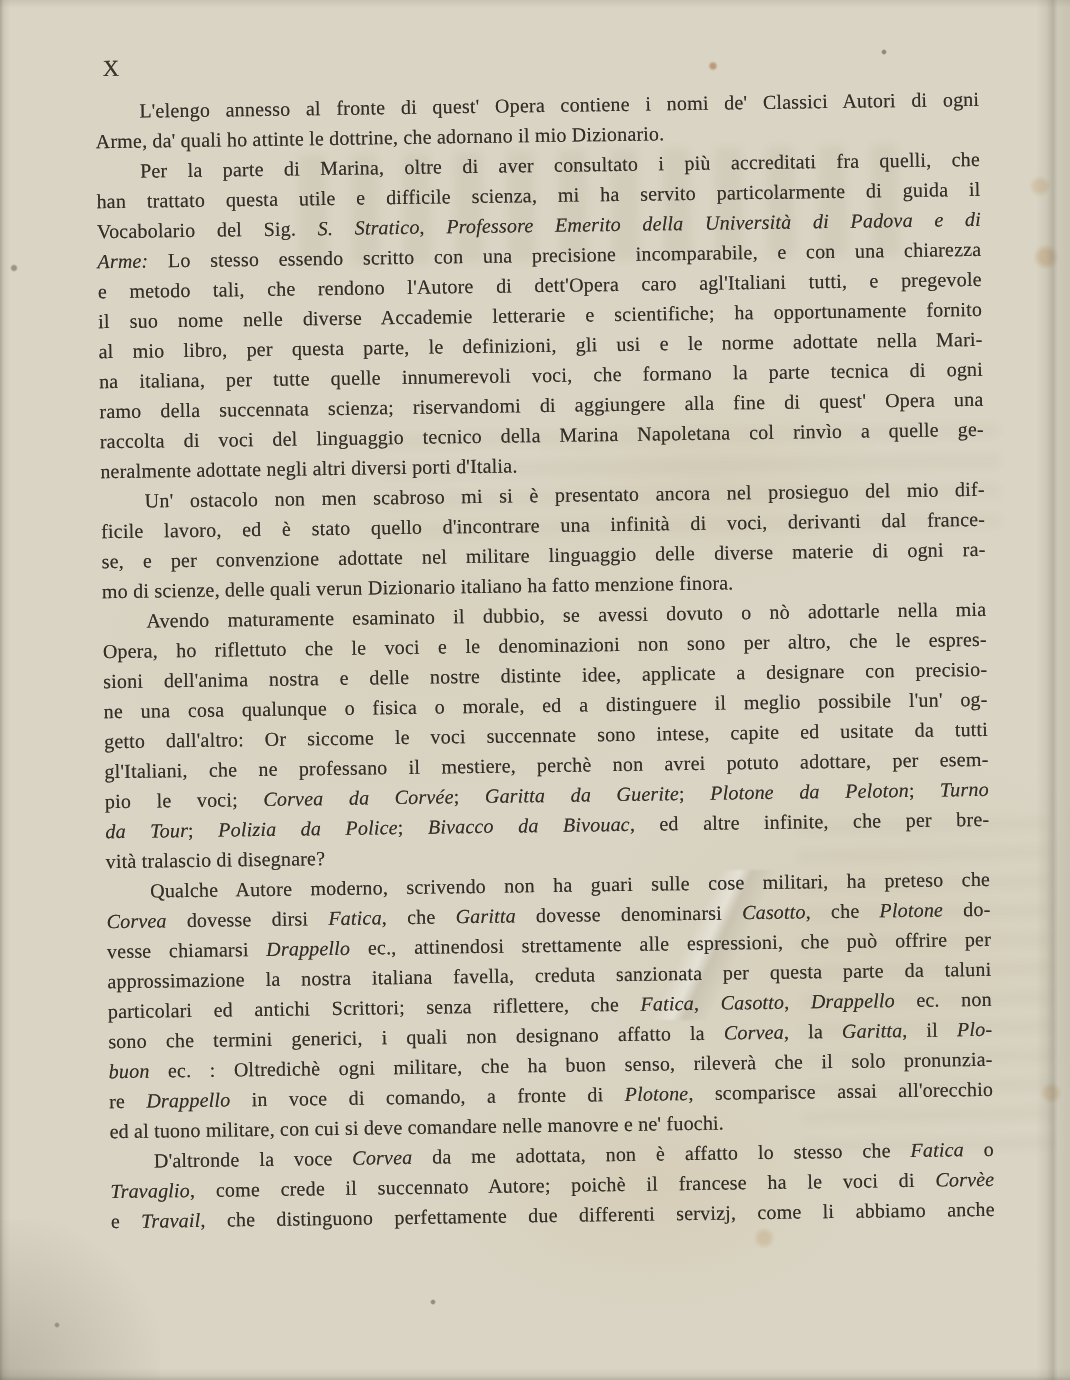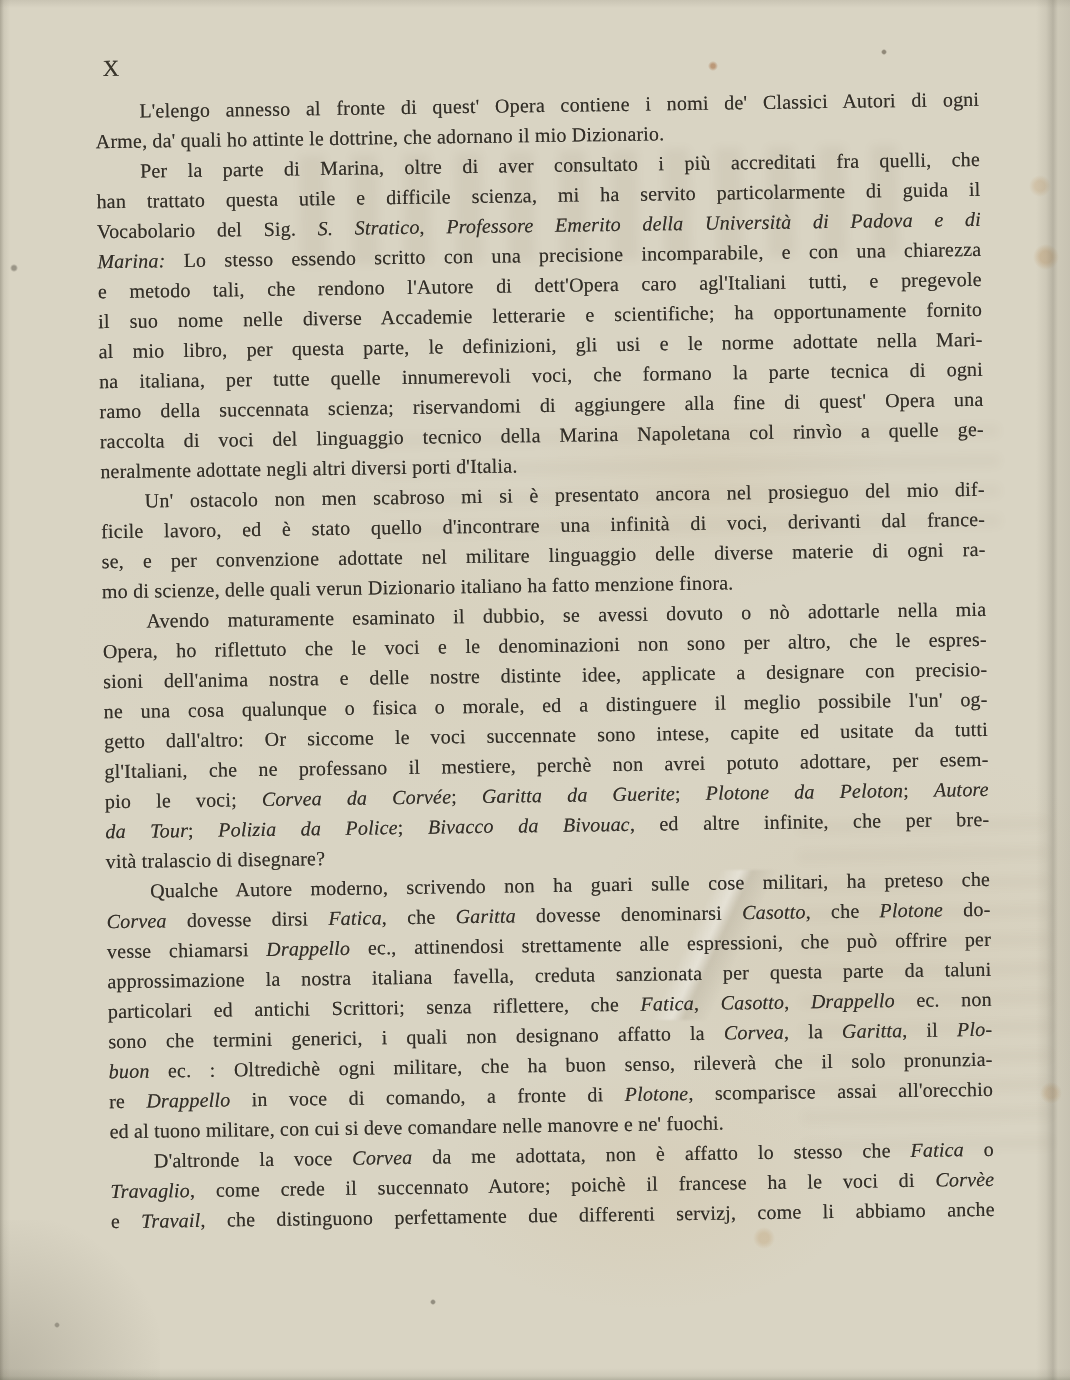--- a/index.html
+++ b/index.html
@@ -68,39 +68,39 @@
   <div class="crease"></div>
 
   <div class="text-wrap">
     <div class="pagenum">X</div>
 
   <div class="line indent"><span>L'elengo annesso al fronte di quest' Opera contiene i nomi de' Classici Autori di ogni</span></div>
       <div class="line end"><span>Arme, da' quali ho attinte le dottrine, che adornano il mio Dizionario.</span></div>
       <div class="line indent"><span>Per la parte di Marina, oltre di aver consultato i più accreditati fra quelli, che</span></div>
       <div class="line"><span>han trattato questa utile e difficile scienza, mi ha servito particolarmente di guida il</span></div>
       <div class="line"><span>Vocabolario del Sig. </span><span class="it">S. Stratico</span><span>, </span><span class="it">Professore Emerito della Università di Padova e di</span></div>
-      <div class="line"><span class="it">Marina:</span><span> Lo stesso essendo scritto con una precisione incomparabile, e con una chiarezza</span></div>
+      <div class="line"><span class="it">Arme:</span><span> Lo stesso essendo scritto con una precisione incomparabile, e con una chiarezza</span></div>
       <div class="line"><span>e metodo tali, che rendono l'Autore di dett'Opera caro agl'Italiani tutti, e pregevole</span></div>
       <div class="line"><span>il suo nome nelle diverse Accademie letterarie e scientifiche; ha opportunamente fornito</span></div>
       <div class="line"><span>al mio libro, per questa parte, le definizioni, gli usi e le norme adottate nella Mari-</span></div>
       <div class="line"><span>na italiana, per tutte quelle innumerevoli voci, che formano la parte tecnica di ogni</span></div>
       <div class="line"><span>ramo della succennata scienza; riservandomi di aggiungere alla fine di quest' Opera una</span></div>
       <div class="line"><span>raccolta di voci del linguaggio tecnico della Marina Napoletana col rinvìo a quelle ge-</span></div>
       <div class="line end"><span>neralmente adottate negli altri diversi porti d'Italia.</span></div>
       <div class="line indent"><span>Un' ostacolo non men scabroso mi si è presentato ancora nel prosieguo del mio dif-</span></div>
       <div class="line"><span>ficile lavoro, ed è stato quello d'incontrare una infinità di voci, derivanti dal france-</span></div>
       <div class="line"><span>se, e per convenzione adottate nel militare linguaggio delle diverse materie di ogni ra-</span></div>
       <div class="line end"><span>mo di scienze, delle quali verun Dizionario italiano ha fatto menzione finora.</span></div>
       <div class="line indent"><span>Avendo maturamente esaminato il dubbio, se avessi dovuto o nò adottarle nella mia</span></div>
       <div class="line"><span>Opera, ho riflettuto che le voci e le denominazioni non sono per altro, che le espres-</span></div>
       <div class="line"><span>sioni dell'anima nostra e delle nostre distinte idee, applicate a designare con precisio-</span></div>
       <div class="line"><span>ne una cosa qualunque o fisica o morale, ed a distinguere il meglio possibile l'un' og-</span></div>
       <div class="line"><span>getto dall'altro: Or siccome le voci succennate sono intese, capite ed usitate da tutti</span></div>
       <div class="line"><span>gl'Italiani, che ne professano il mestiere, perchè non avrei potuto adottare, per esem-</span></div>
-      <div class="line"><span>pio le voci; </span><span class="it">Corvea da Corvée</span><span>; </span><span class="it">Garitta da Guerite</span><span>; </span><span class="it">Plotone da Peloton</span><span>; </span><span class="it">Autore</span></div>
+      <div class="line"><span>pio le voci; </span><span class="it">Corvea da Corvée</span><span>; </span><span class="it">Garitta da Guerite</span><span>; </span><span class="it">Plotone da Peloton</span><span>; </span><span class="it">Turno</span></div>
       <div class="line"><span class="it">da Tour</span><span>; </span><span class="it">Polizia da Police</span><span>; </span><span class="it">Bivacco da Bivouac</span><span>, ed altre infinite, che per bre-</span></div>
       <div class="line end"><span>vità tralascio di disegnare?</span></div>
       <div class="line indent"><span>Qualche Autore moderno, scrivendo non ha guari sulle cose militari, ha preteso che</span></div>
       <div class="line"><span class="it">Corvea</span><span> dovesse dirsi </span><span class="it">Fatica</span><span>, che </span><span class="it">Garitta</span><span> dovesse denominarsi </span><span class="it">Casotto</span><span>, che </span><span class="it">Plotone</span><span> do-</span></div>
       <div class="line"><span>vesse chiamarsi </span><span class="it">Drappello</span><span> ec., attinendosi strettamente alle espressioni, che può offrire per</span></div>
       <div class="line"><span>approssimazione la nostra italiana favella, creduta sanzionata per questa parte da taluni</span></div>
       <div class="line"><span>particolari ed antichi Scrittori; senza riflettere, che </span><span class="it">Fatica</span><span>, </span><span class="it">Casotto</span><span>, </span><span class="it">Drappello</span><span> ec.  non</span></div>
       <div class="line"><span>sono che termini generici, i quali non designano affatto la </span><span class="it">Corvea</span><span>, la </span><span class="it">Garitta</span><span>, il </span><span class="it">Plo-</span></div>
       <div class="line"><span class="it">buon</span><span> ec. : Oltredichè ogni militare, che ha buon senso, rileverà che il solo pronunzia-</span></div>
       <div class="line"><span>re </span><span class="it">Drappello</span><span> in voce di comando, a fronte di </span><span class="it">Plotone</span><span>, scomparisce assai all'orecchio</span></div>

